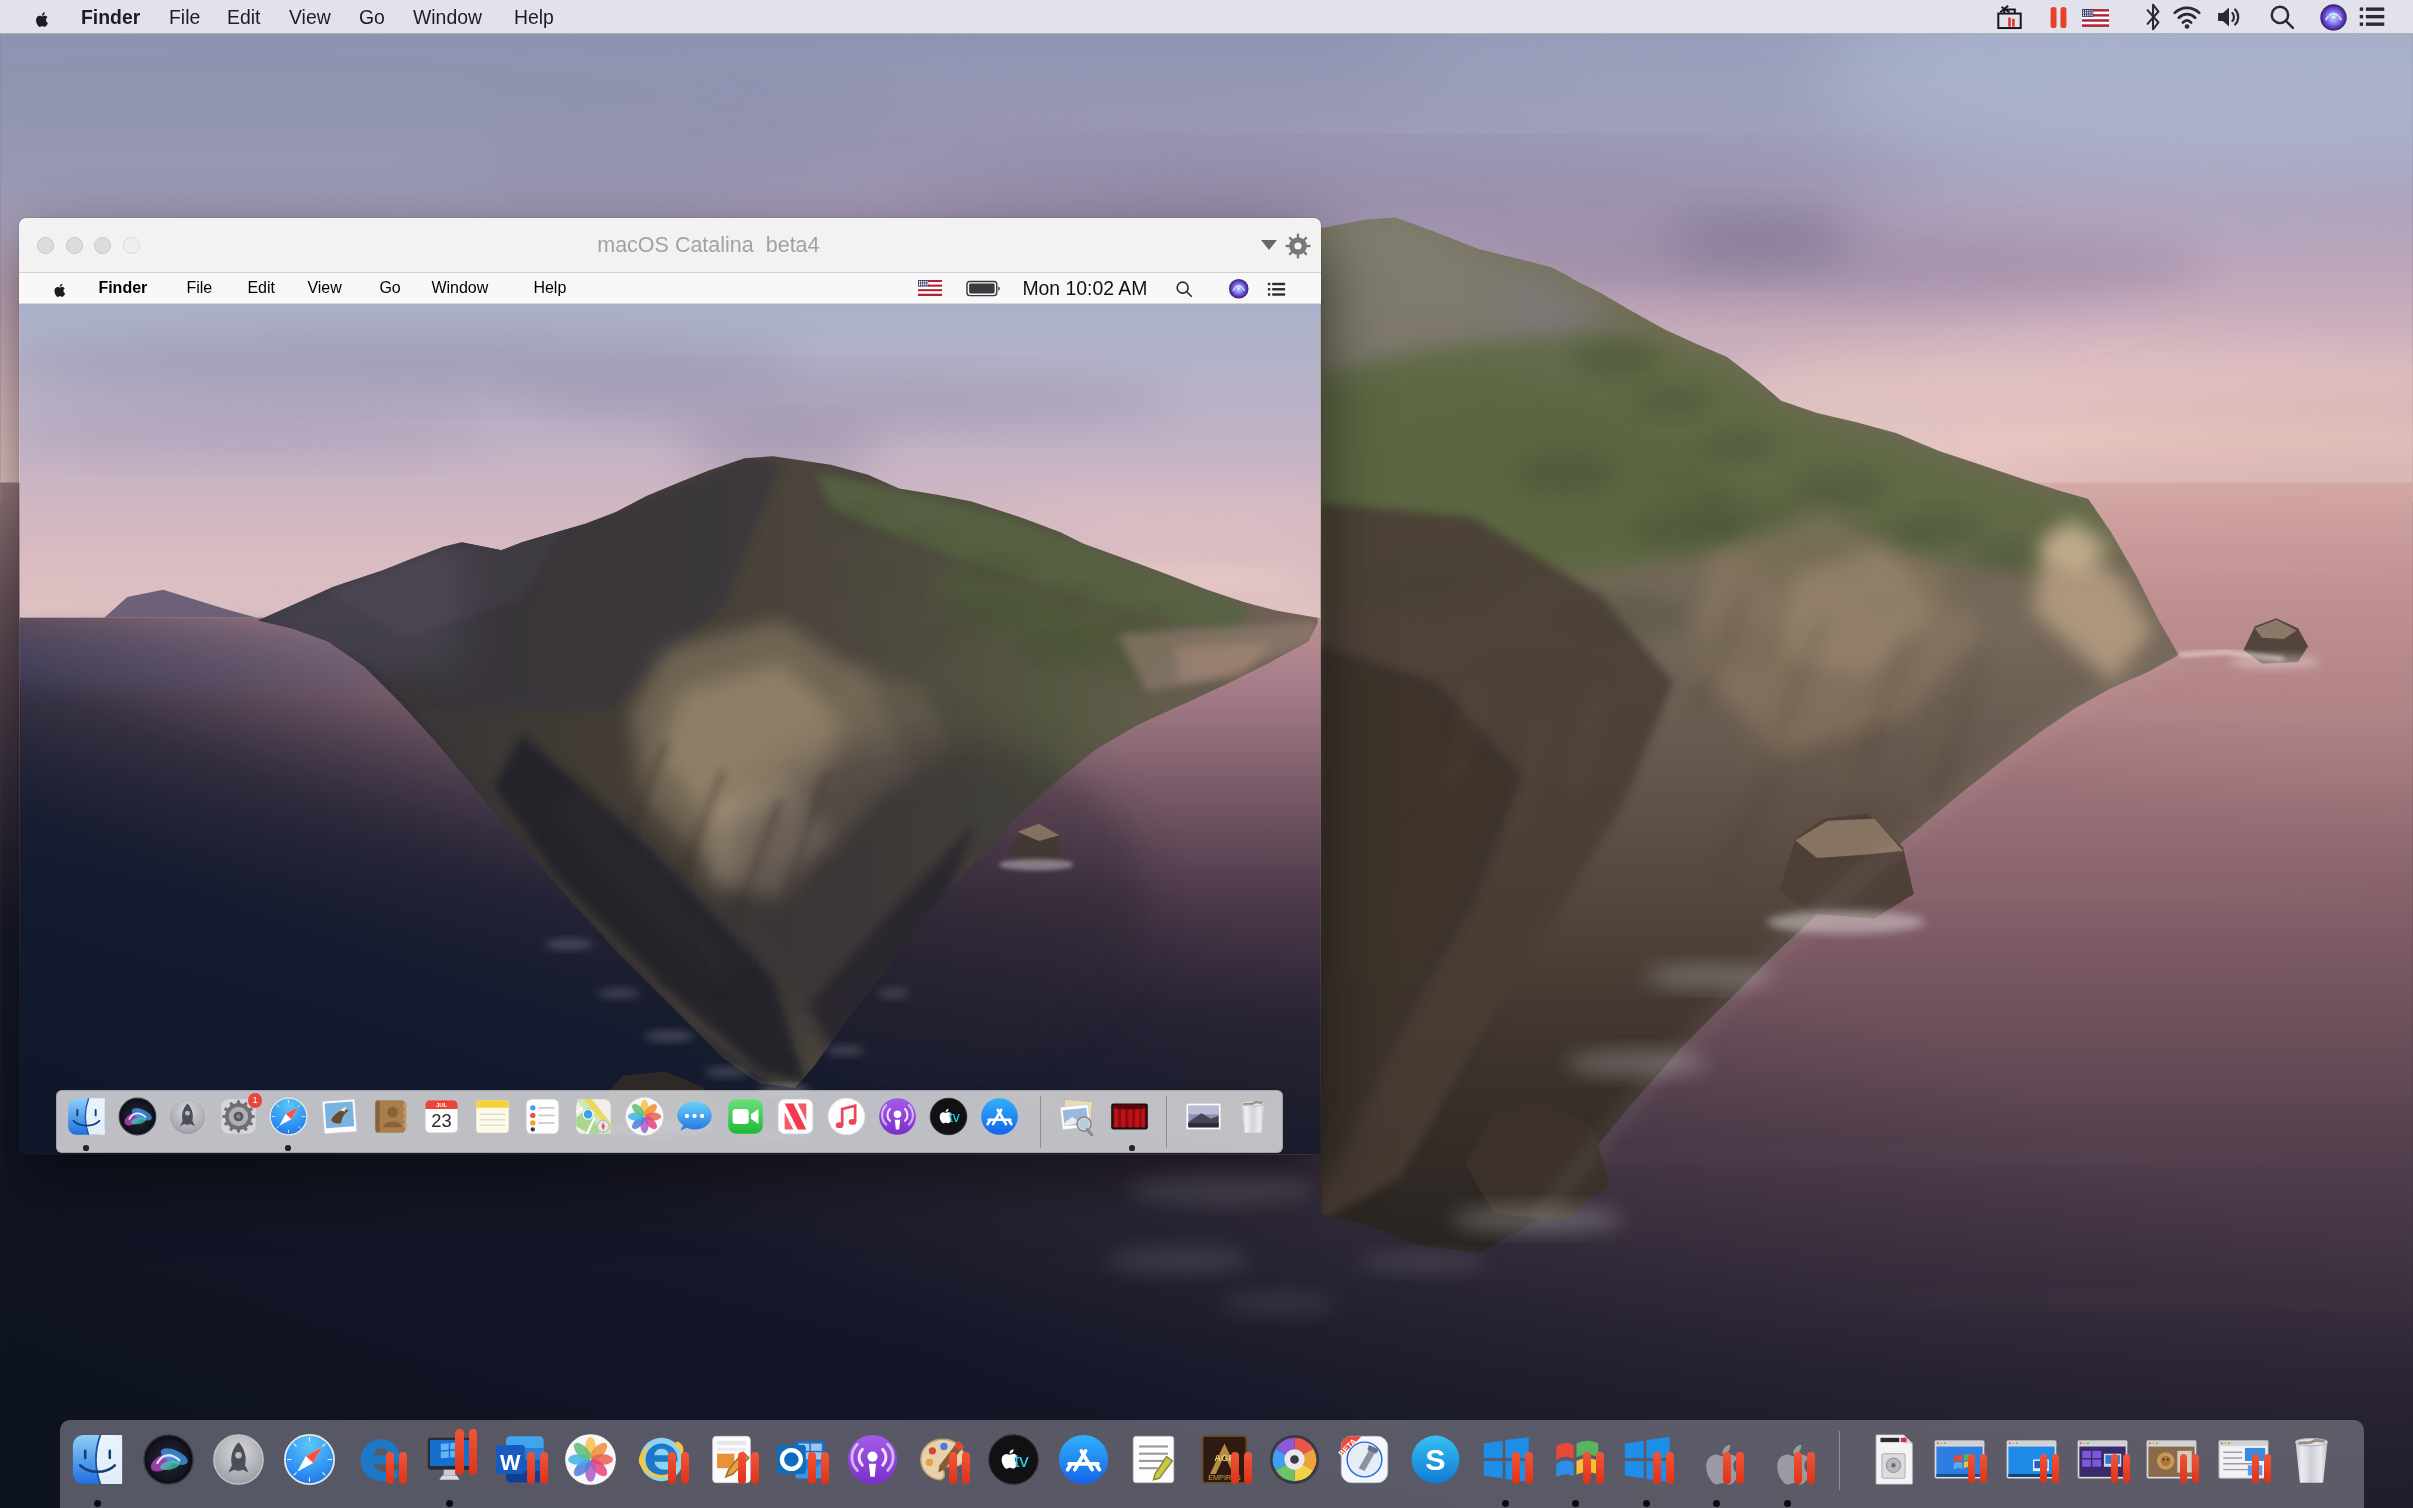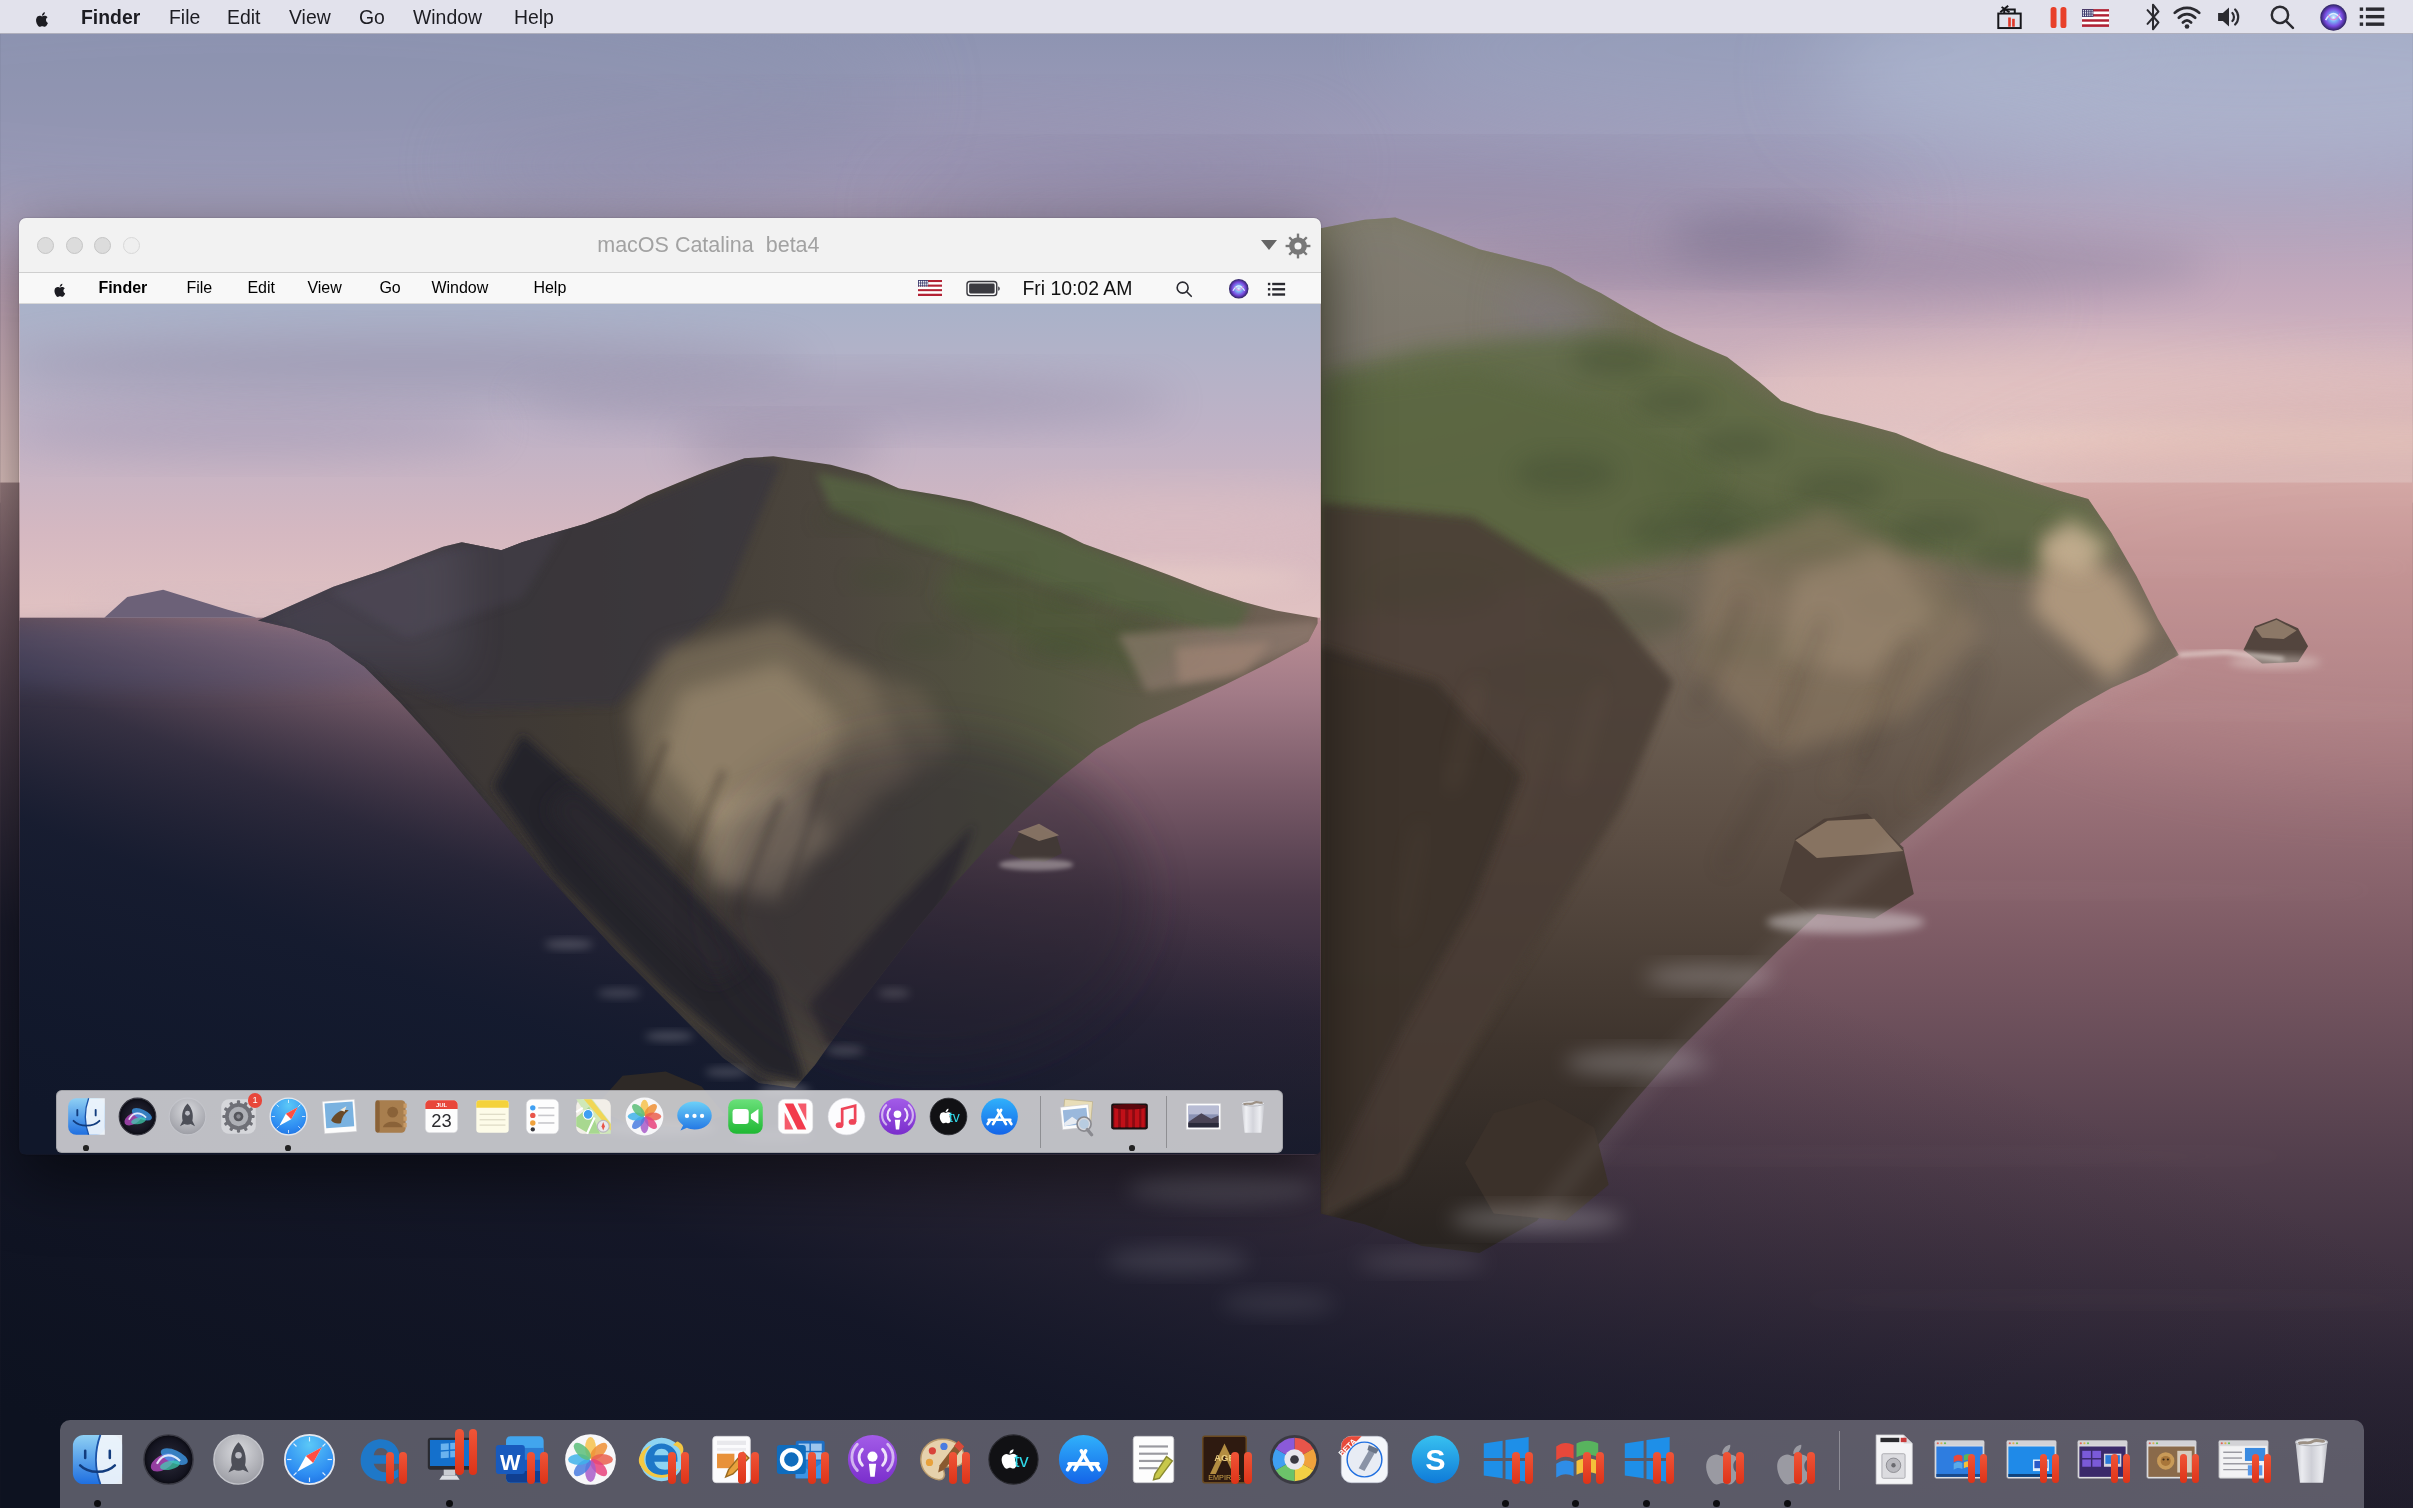--- a/index.html
+++ b/index.html
@@ -193,21 +193,21 @@
               <circle cx="12.6" cy="4.1" r="0.9"></circle>
               <circle cx="12.6" cy="6.2" r="0.9"></circle>
               <circle cx="12.6" cy="8.3" r="0.9"></circle>
             </g>
           </svg></div>
         <div style="position:absolute;left:947px;top:6.5px"><svg width="36" height="17" viewBox="0 0 50 24">
             <rect x="1" y="2" width="42" height="20" rx="4" fill="none" stroke="#3a3a40" stroke-width="2"></rect>
             <rect x="4" y="5" width="36" height="14" rx="2" fill="#3a3a40"></rect>
             <path d="M45,9 L45,15 C48,14.5 48,9.5 45,9 Z" fill="#3a3a40"></path>
           </svg></div>
-        <span style="position:absolute;left:1003px;top:50%;transform:translateY(-50%);font-size:19.4px;color:#111">Fri 10:02 AM</span>
+        <span style="position:absolute;left:1003px;top:50%;transform:translateY(-50%);font-size:19.4px;color:#111">Mon 10:02 AM</span>
         <div style="position:absolute;left:1155px;top:5.7px"><svg width="20" height="20" viewBox="0 0 44 44">
             <circle cx="19" cy="19" r="12" stroke="#2a2a30" stroke-width="3.6" fill="none"></circle>
             <line x1="28" y1="28" x2="38" y2="38" stroke="#2a2a30" stroke-width="3.6" stroke-linecap="round"></line>
           </svg></div>
         <div style="position:absolute;left:1209px;top:5px"><svg width="21.5" height="21.5" viewBox="0 0 44 44">
             <defs>
               <radialGradient id="so" cx="0.5" cy="0.5" r="0.55">
                 <stop offset="0" stop-color="#eaf4ff"></stop>
                 <stop offset="0.3" stop-color="#7ab0f5"></stop>
                 <stop offset="0.6" stop-color="#7a4ae0"></stop>

